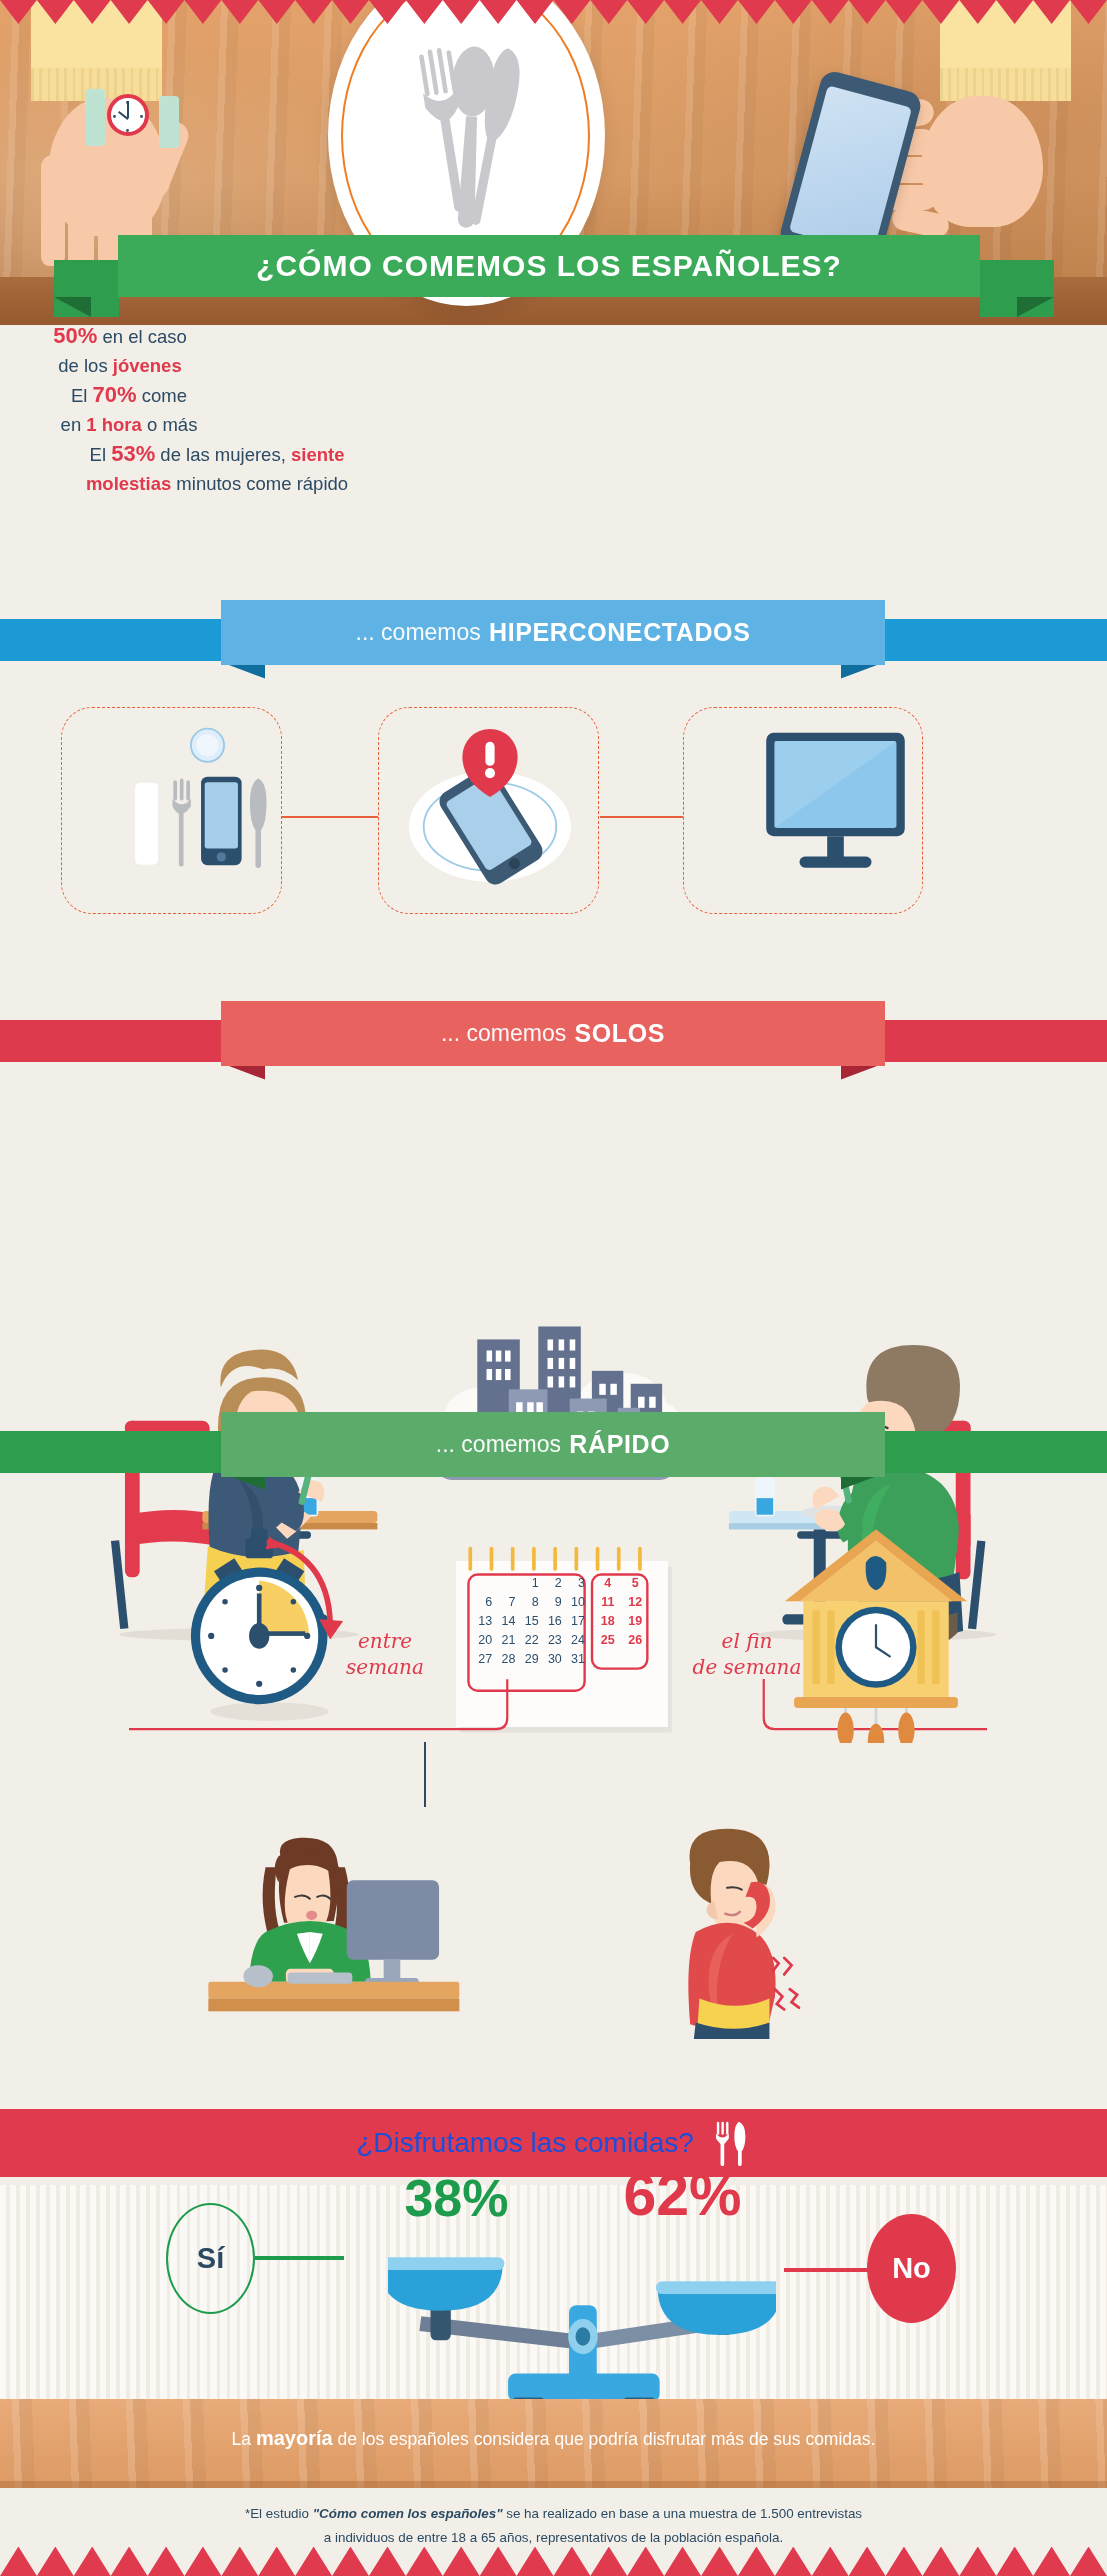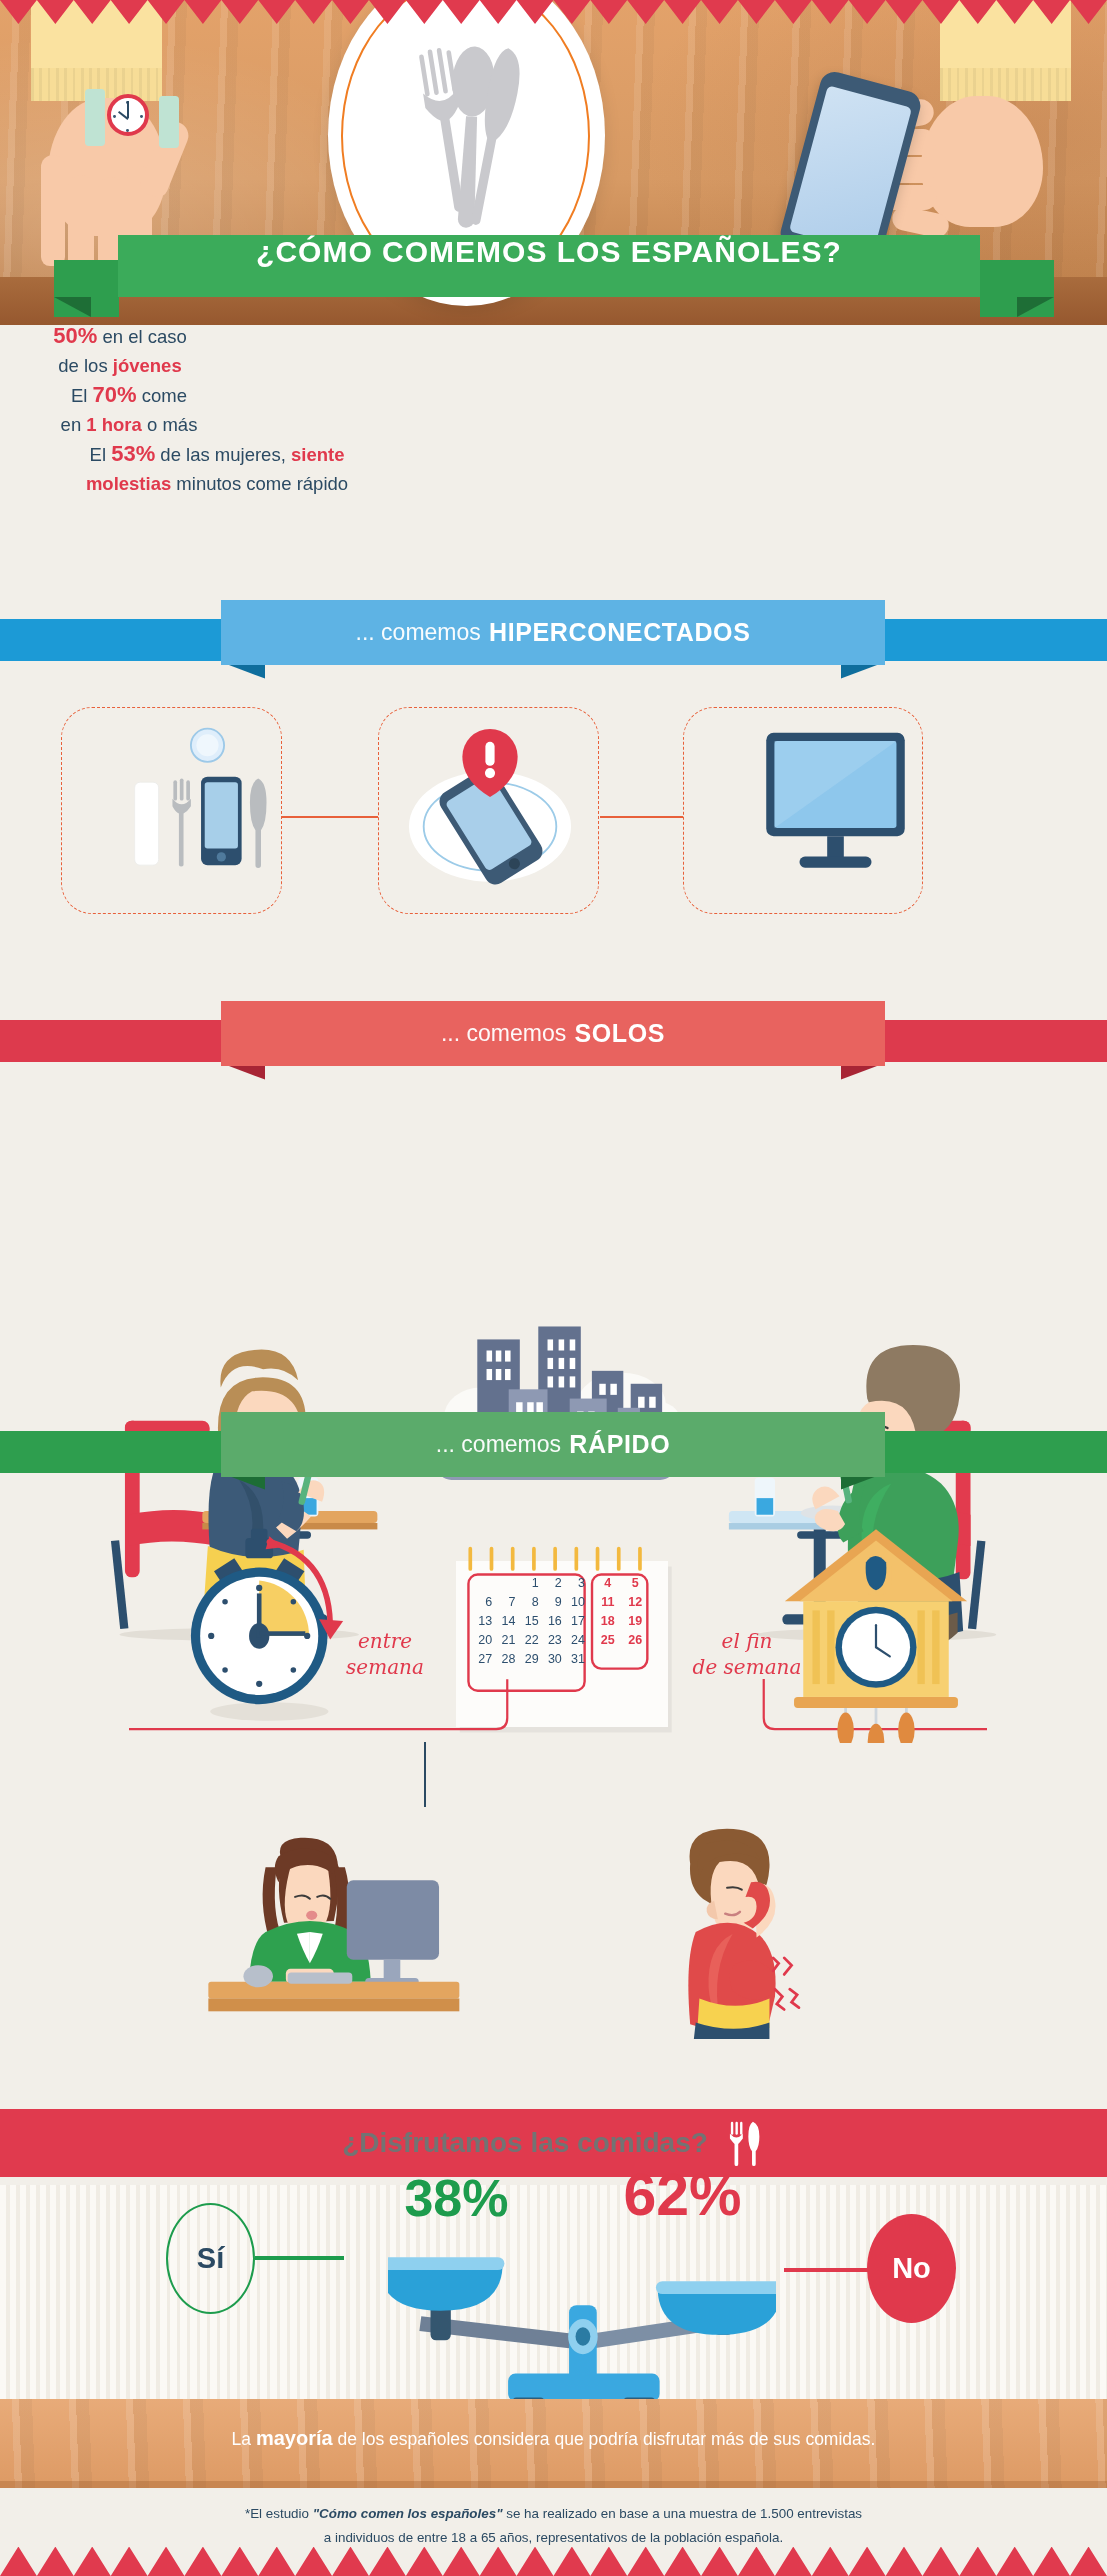--- a/index.html
+++ b/index.html
@@ -112,21 +112,21 @@
   .title-ribbon-back-l { left:54px; top:260px; width:65px; }
   .title-ribbon-back-r { left:980px; top:260px; width:74px; }
   .title-ribbon-fold-l, .title-ribbon-fold-r {
     position:absolute; width:37px; height:20px; background:#1e6e36;
   }
   .title-ribbon-fold-l { left:54px; top:297px; clip-path:polygon(0 0,100% 0,100% 100%); }
   .title-ribbon-fold-r { left:1017px; top:297px; clip-path:polygon(0 0,100% 0,0 100%); }
   .title-ribbon {
     position:absolute; left:118px; top:235px; width:862px; height:62px;
     background:#3bab5a;
-    display:flex; align-items:flex-start; justify-content:center;
+    display:flex; align-items:center; justify-content:center;
   }
   .title-ribbon h1 {
     color:#ffffff; font-size:30px; letter-spacing:1px;
     font-weight:bold; font-family:"Liberation Sans", sans-serif;
   }
 
   
   .sec-band { position:absolute; left:0; width:1107px; height:42px; }
   .sec-panel {
     position:absolute; height:65px; display:flex; align-items:center;
@@ -673,21 +673,21 @@
     </svg>
 
     <div class="stat" style="left:554px;top:2021px;width:434px;font-size:18.5px;line-height:29px;">
       <div><span>El </span><span class="big">53%</span><span> de las mujeres, </span><b>siente</b></div>
       <div><b>molestias</b><span> minutos come rápido</span></div>
     </div>
   </div>
 
   <div class="rect" style="left:0;top:2109px;width:1107px;height:68px;background:#e03a4e;"></div>
   <div style="position:absolute;left:0;top:2109px;width:1107px;height:68px;display:flex;align-items:center;justify-content:center;gap:20px;">
-    <span style="color:#737373;font-size:28px;font-weight:bold;">¿Disfrutamos las comidas?</span>
+    <span style="color:#1d4ed8;font-size:28px;font-weight:normal;">¿Disfrutamos las comidas?</span>
     <svg width="37" height="46" viewBox="0 0 40 50">
       <g fill="#ffffff">
         <rect x="3" y="2" width="2.6" height="14" rx="1.3"></rect>
         <rect x="8" y="2" width="2.6" height="14" rx="1.3"></rect>
         <rect x="13" y="2" width="2.6" height="14" rx="1.3"></rect>
         <path d="M2 15 q7 8 14 0 l0 5 q-3 4 -5 6 l0 22 a2 2 0 0 1 -4 0 l0 -22 q-2 -2 -5 -6 z"></path>
         <path d="M27 2 q7 3 7 16 q0 11 -4 16 l0 14 a2 2 0 0 1 -4 0 l0 -14 q-4 -5 -4 -16 q0 -13 5 -16 z"></path>
       </g>
     </svg>
   </div>

